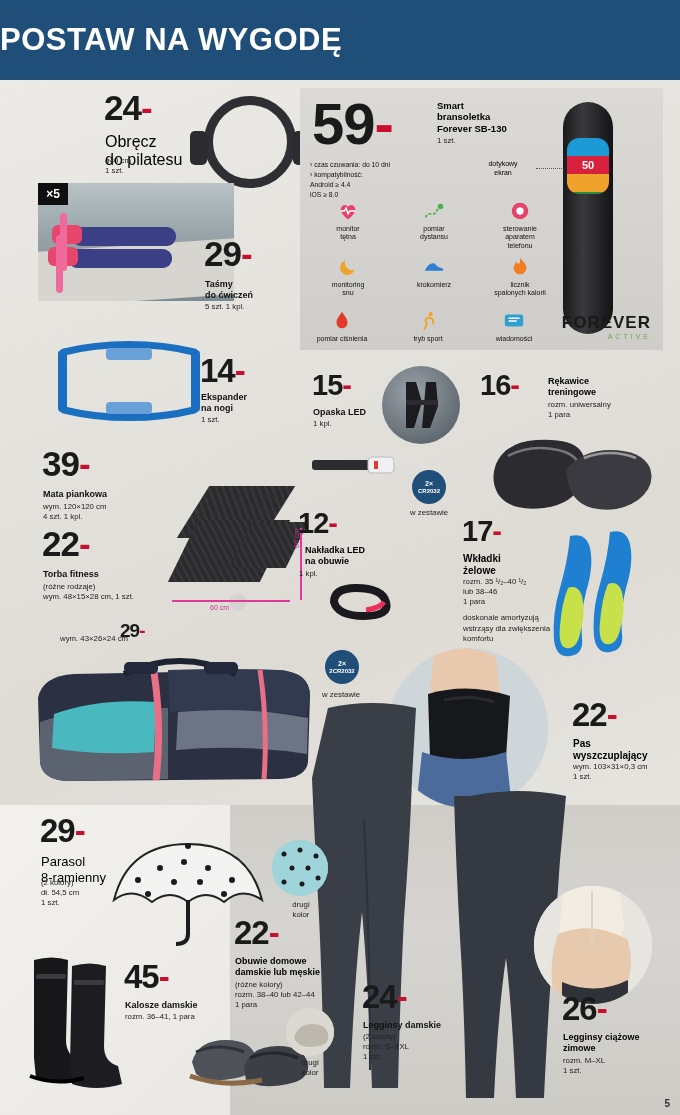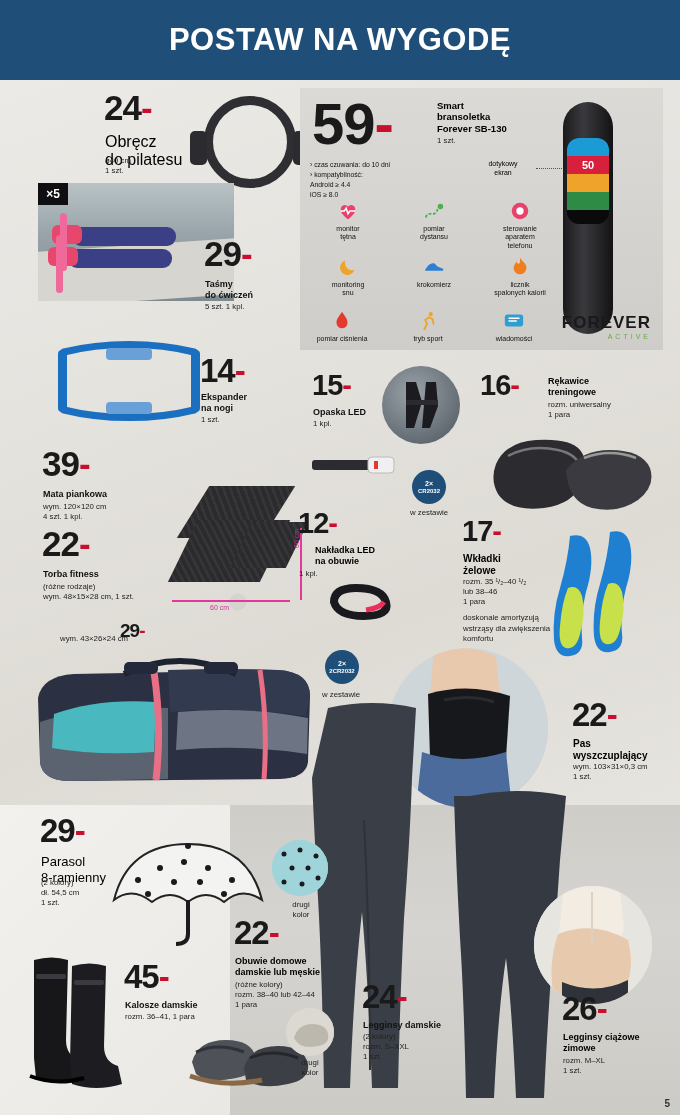--- a/index.html
+++ b/index.html
@@ -10,21 +10,21 @@
     background: #d9d9d7;
     position: relative;
     overflow: hidden;
   }
   .page { position:relative; width:680px; height:1115px; background:#e2e1dd; }
 
   
   .header {
     position:absolute; left:0; top:0; width:680px; height:80px;
     background:#1f4e79;
-    display:flex; align-items:center; justify-content:center;
+    display:flex; align-items:center; 
   }
   .header .title {
     color:#ffffff; font-size:31px; font-weight:bold; letter-spacing:0.5px;
     font-family:"Liberation Sans", sans-serif;
   }
 
   
   .bg-main {
     position:absolute; left:0; top:80px; width:680px; height:725px;
     background:
@@ -90,21 +90,21 @@
   .bullets { position:absolute; left:10px; top:72px; width:115px; font-size:6.8px; color:#111; line-height:1.45; }
   .watch {
     position:absolute; right:8px; top:14px; width:132px; height:232px;
   }
   .watch .strap {
     position:absolute; left:40px; top:0; width:50px; height:232px;
     background:linear-gradient(90deg,#1a1a1c,#3a3a3e 40%,#131315);
     border-radius:26px;
   }
   .watch .screen {
-    position:absolute; left:44px; top:36px; width:42px; height:86px;
+    position:absolute; left:44px; top:36px; width:42px; height:56px;
     background:#0a0a0c; border-radius:12px; overflow:hidden;
   }
   .watch .scr-row { height:18px; }
   .forever { position:absolute; right:12px; bottom:10px; text-align:right; }
   .forever .f1 { font-size:17px; font-weight:bold; color:#1a1a1a; letter-spacing:1px; }
   .forever .f2 { font-size:7px; color:#6aa84f; letter-spacing:3px; }
 
   
   .leader { position:absolute; border-top:1px dotted #555; }
 
@@ -383,21 +383,21 @@
       <path d="M8,34 q10,-22 40,-24 q34,-2 44,10 q10,12 2,32 q-8,22 -38,26 q-34,4 -46,-14 q-8,-14 -2,-30z" fill="#2b2b30"></path>
       <path d="M20,26 q22,-12 50,-6 q18,4 22,16" stroke="#777" stroke-width="2.5" fill="none"></path>
       <path d="M78,40 q16,-20 44,-20 q32,0 40,18 q6,18 -12,32 q-20,14 -46,8 q-24,-6 -26,-38z" fill="#3a3a40"></path>
       <path d="M96,28 q26,-10 52,0" stroke="#999" stroke-width="2.5" fill="none"></path>
     </svg>
   </div>
 
   <div class="abs" style="left:298px; top:510px;">
     <span class="price" style="font-size:29px;"><span>12</span><span class="cur">-</span></span>
   </div>
-  <div class="abs" style="left:315px; top:545px; width:110px; font-size:9px; font-weight:bold; line-height:1.2; white-space:pre-line;">Nakładka LED
+  <div class="abs" style="left:305px; top:545px; width:110px; font-size:9px; font-weight:bold; line-height:1.2; white-space:pre-line;">Nakładka LED
 na obuwie</div>
   <div class="abs sub" style="left:299px; top:569px;">1 kpl.</div>
 
   <div class="abs" style="left:326px; top:580px; width:70px; height:44px;">
     <svg width="70" height="44" viewBox="0 0 70 44">
       <path d="M8,22 q0,-14 22,-14 q26,0 30,14 q4,14 -22,14 q-26,0 -30,-14z" fill="none" stroke="#1a1a1e" stroke-width="8"></path>
       <path d="M40,30 q14,-2 18,-8" stroke="#e8305a" stroke-width="5" fill="none"></path>
     </svg>
   </div>
   <div class="batt" style="left:325px; top:650px;">

